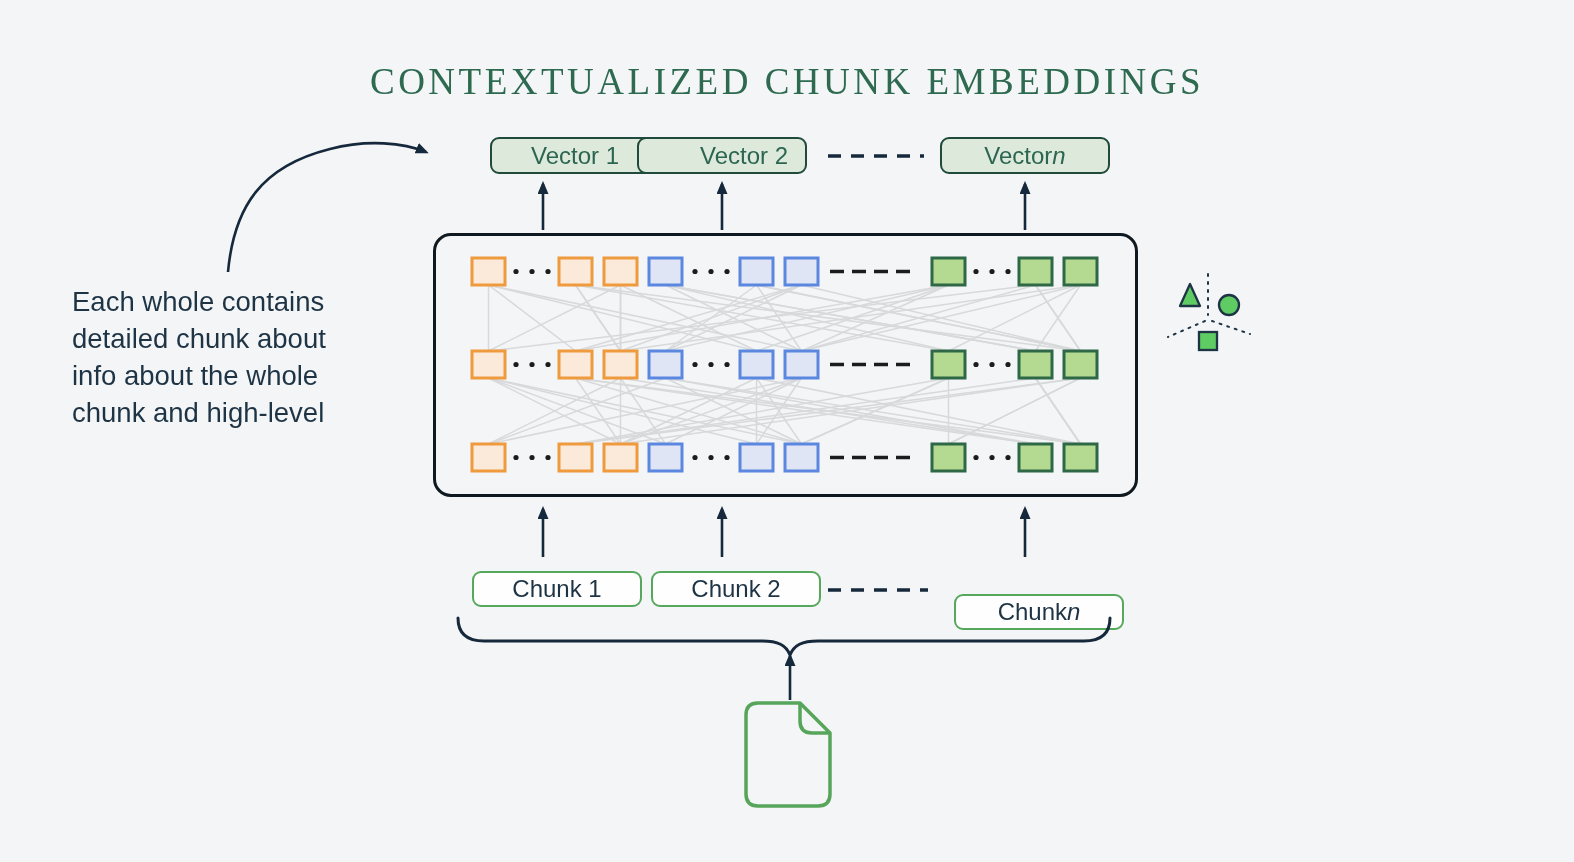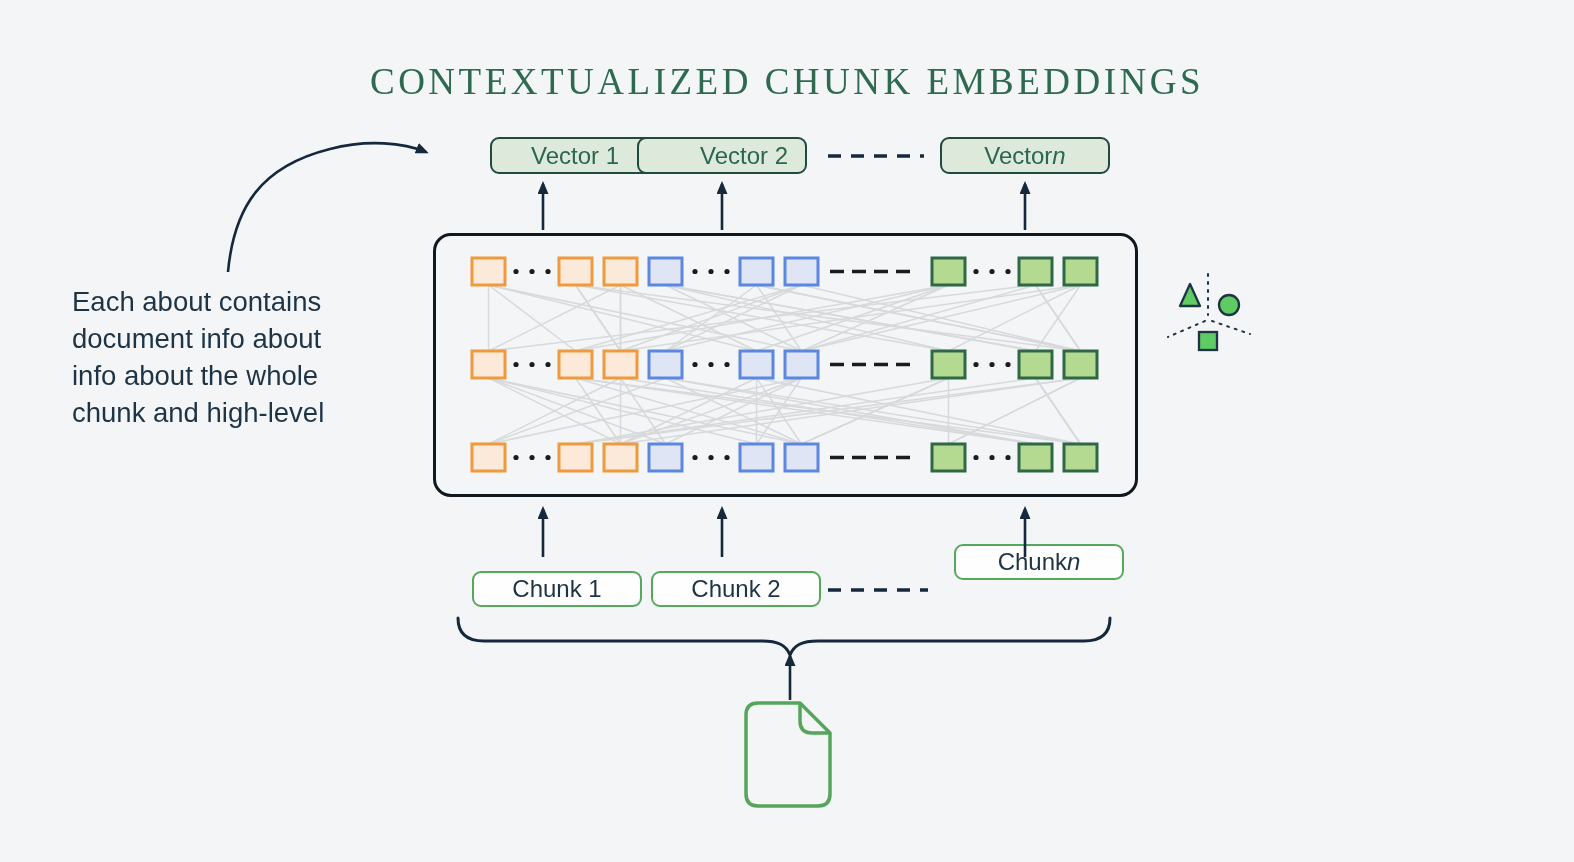--- a/index.html
+++ b/index.html
@@ -187,28 +187,28 @@
   </div>
 
   <div class="pill chunk-pill" style="left:458px;top:571px;">
     <span>Chunk 1</span>
       <i></i>
   </div>
   <div class="pill chunk-pill" style="left:637px;top:571px;">
     <span>Chunk 2</span>
       <i></i>
   </div>
-  <div class="pill chunk-pill" style="left:940px;top:544px;">
+  <div class="pill chunk-pill" style="left:940px;top:594px;">
     <span>Chunk </span>
       <i>n</i>
   </div>
 
   <div id="left-note">
-    <div>Each about contains</div>
-    <div>document info about</div>
+    <div>Each whole contains</div>
+    <div>detailed chunk about</div>
     <div>info about the whole</div>
     <div>chunk and high-level</div>
   </div>
 
   <svg id="model-icon" width="120" height="95" viewBox="0 0 120 95">
     <g stroke="#1e3445" stroke-width="2" stroke-dasharray="2 6" stroke-linecap="round" fill="none">
       <line x1="58" y1="12" x2="58" y2="53"></line>
       <line x1="55" y1="59" x2="18" y2="75"></line>
       <line x1="62" y1="59" x2="100" y2="72"></line>
     </g>

